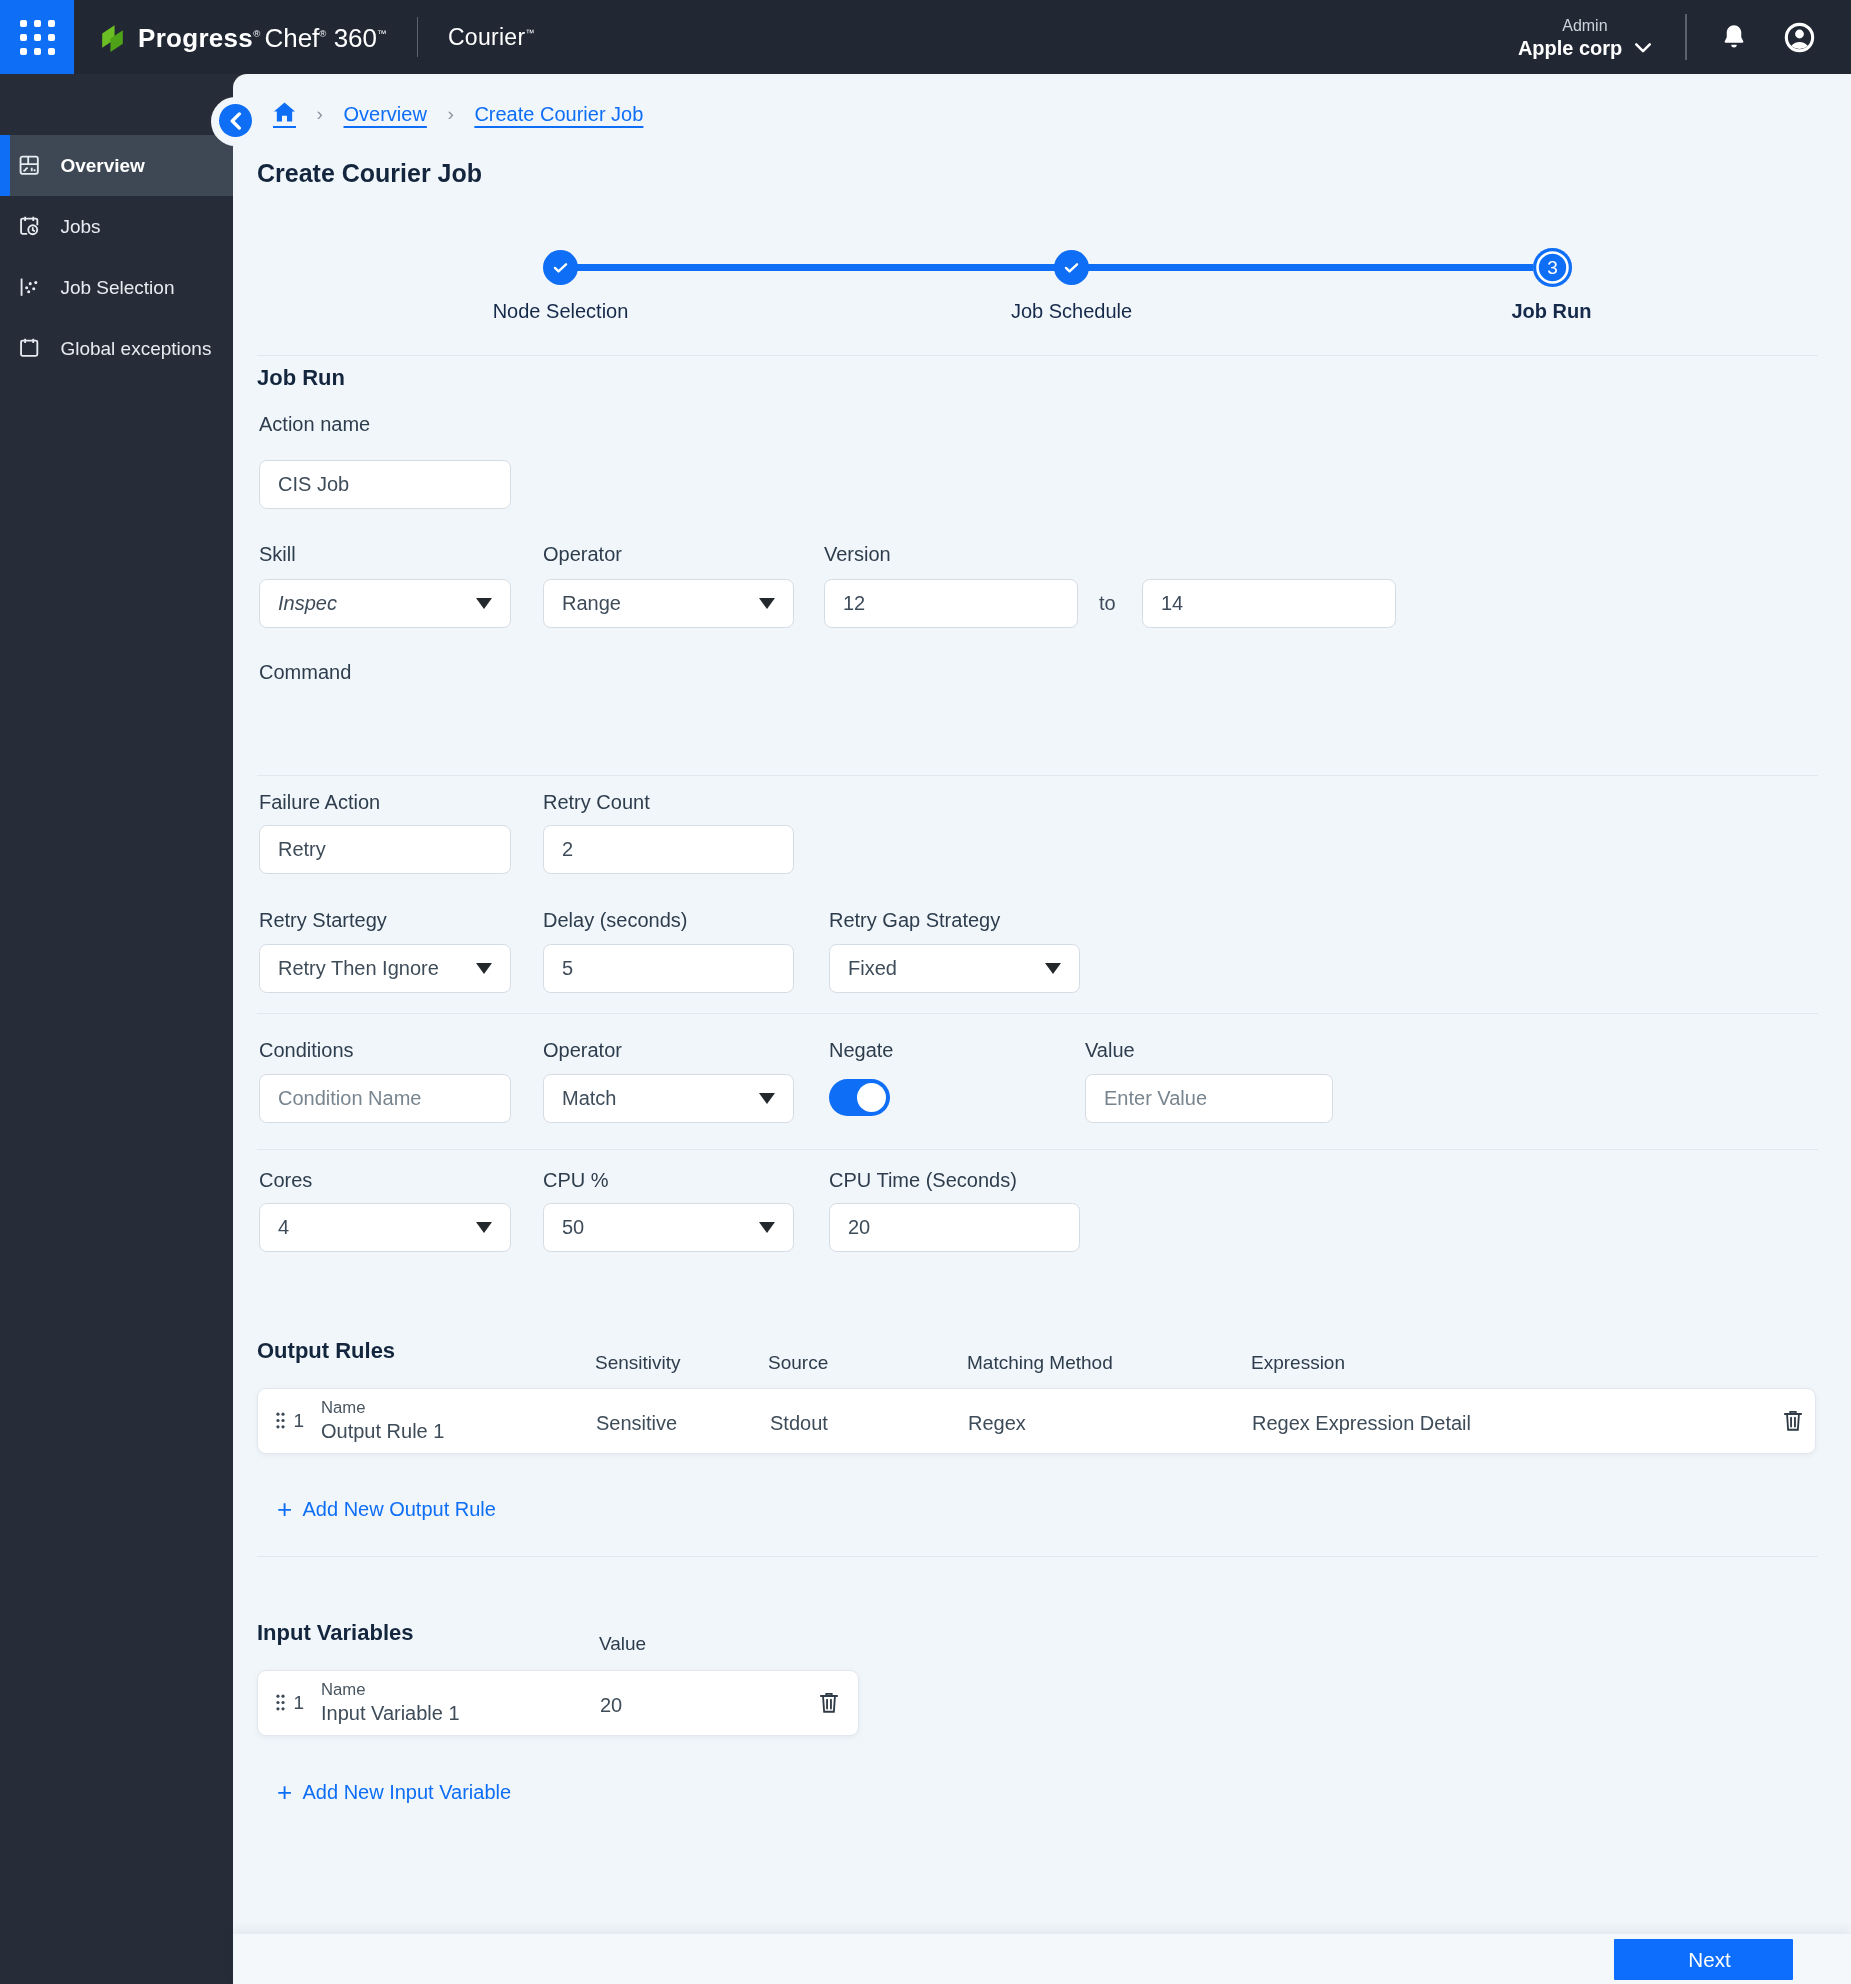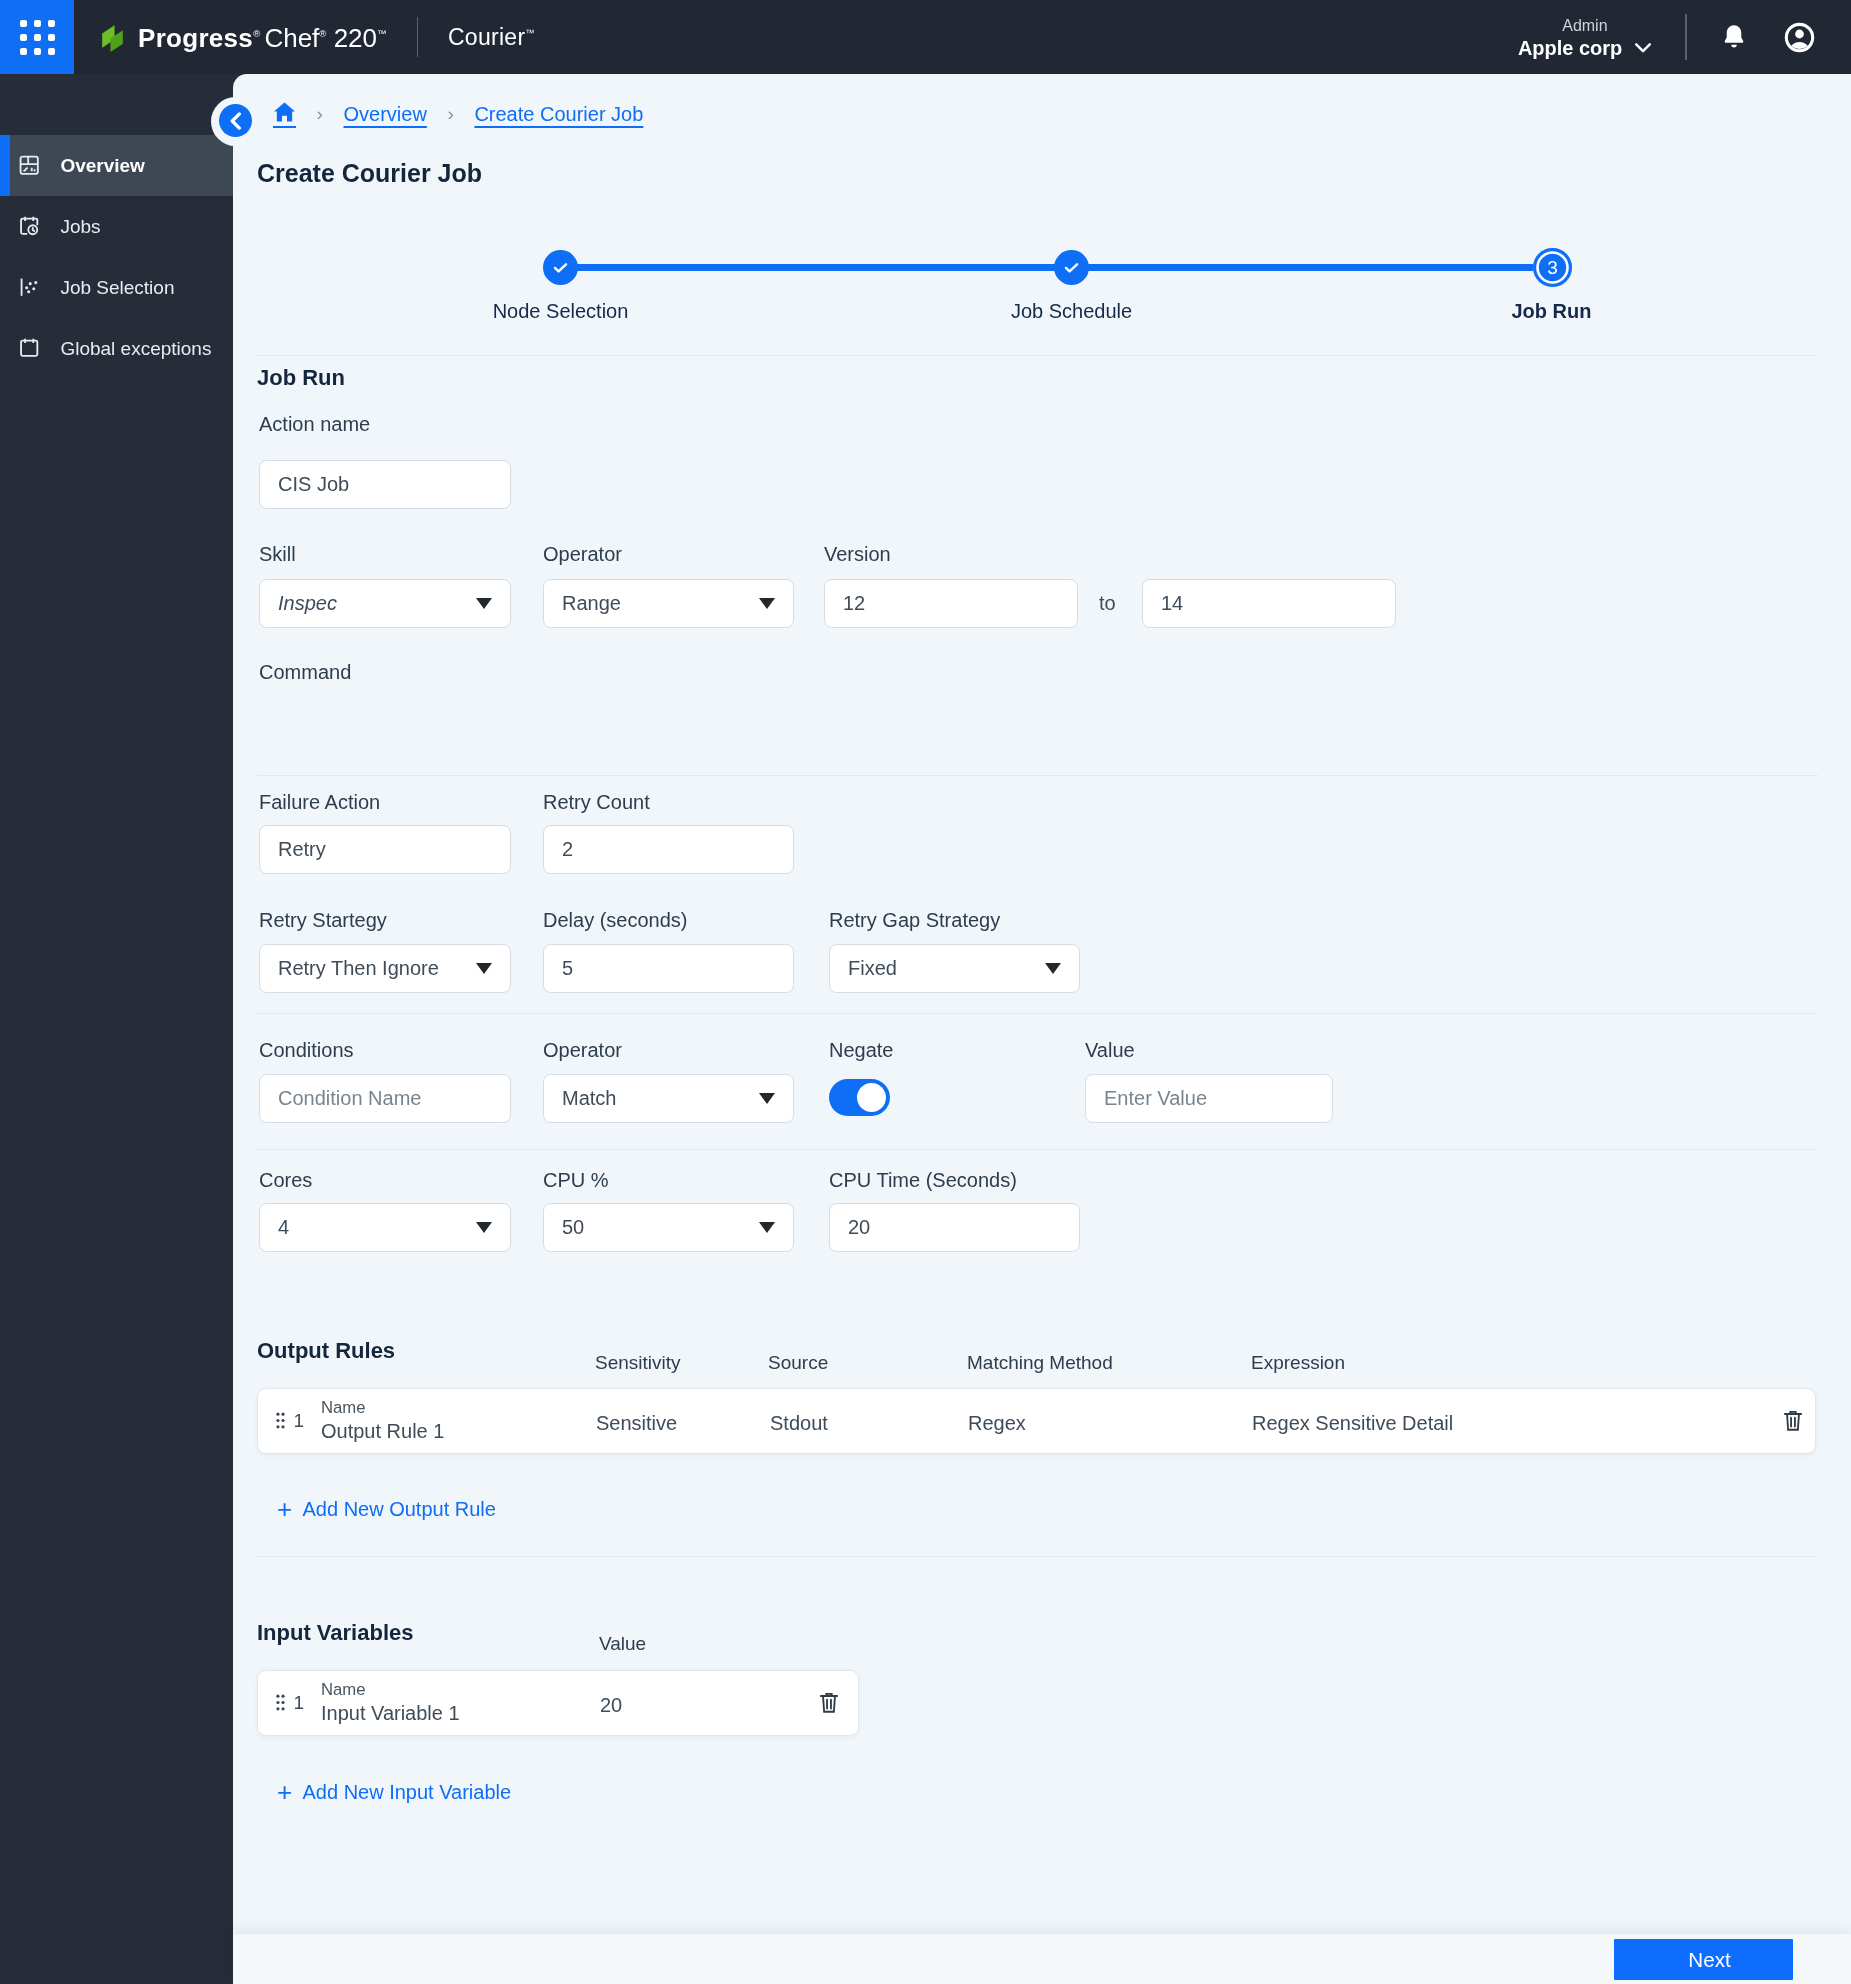--- a/index.html
+++ b/index.html
@@ -116,21 +116,21 @@
           <i></i>
           <i></i>
         </div>
     </div>
     <div class="brand">
       <svg width="33" height="33" viewBox="0 0 32 32">
         <path d="M6 26V12l12-8v14z" fill="#6CBE25"></path>
         <path d="M14 30V17l12-8v13z" fill="#4EA217"></path>
       </svg>
       <span class="b1"><span>Progress</span><sup>®</sup></span>
-      <span class="b2"><span>Chef</span><sup>®</sup> <span>220</span><sup>™</sup></span>
+      <span class="b2"><span>Chef</span><sup>®</sup> <span>360</span><sup>™</sup></span>
     </div>
     <div class="vdiv"></div>
     <div class="product"><span>Courier</span><sup>™</sup></div>
     <div class="hspacer"></div>
     <div class="account">
       <div class="role">Admin</div>
       <div class="orgrow">
         <span class="org">Apple corp</span>
         <svg width="18" height="11.6" viewBox="0 0 16 10" fill="none">
             <path d="M2 2l6 6 6-6" stroke="#fff" stroke-width="2.2" stroke-linecap="round" stroke-linejoin="round"></path>
@@ -351,21 +351,21 @@
                 <circle cx="12.5" cy="25" r="2.5"></circle>
               </g>
             </svg>
           <span class="num">1</span>
         </div>
         <div class="abs minilbl" style="left:63px; top:9px;">Name</div>
         <div class="abs cellv" style="left:63px; top:31px;">Output Rule 1</div>
         <div class="abs cellv" style="left:338px; top:23px;">Sensitive</div>
         <div class="abs cellv" style="left:512px; top:23px;">Stdout</div>
         <div class="abs cellv" style="left:710px; top:23px;">Regex</div>
-        <div class="abs cellv" style="left:994px; top:23px;">Regex Sensitive Detail</div>
+        <div class="abs cellv" style="left:994px; top:23px;">Regex Expression Detail</div>
         <button class="trashbtn abs" style="left:1522px; top:18px;">
           <svg width="26" height="27" viewBox="0 0 24 24" fill="none" stroke="#2F3B46" stroke-width="1.7" stroke-linecap="round">
               <path d="M4.5 6h15M9.5 6V4h5v2M6.5 6l1 14.5h9l1-14.5M10.2 9.5v8M13.8 9.5v8"></path>
             </svg>
         </button>
       </div>
 
       <div class="abs addlink" style="left:44px; top:1424px;">
         <span class="plus">+</span>
         <span>Add New Output Rule</span>

